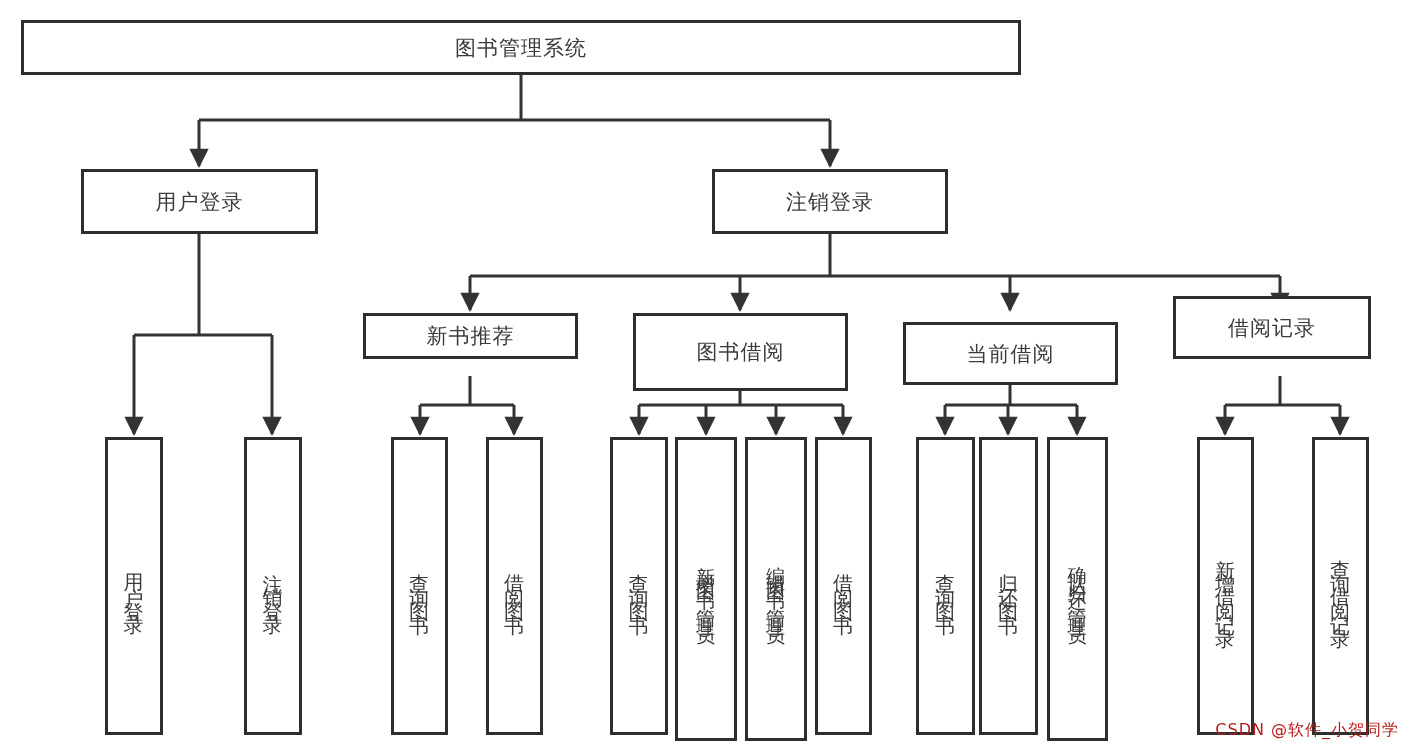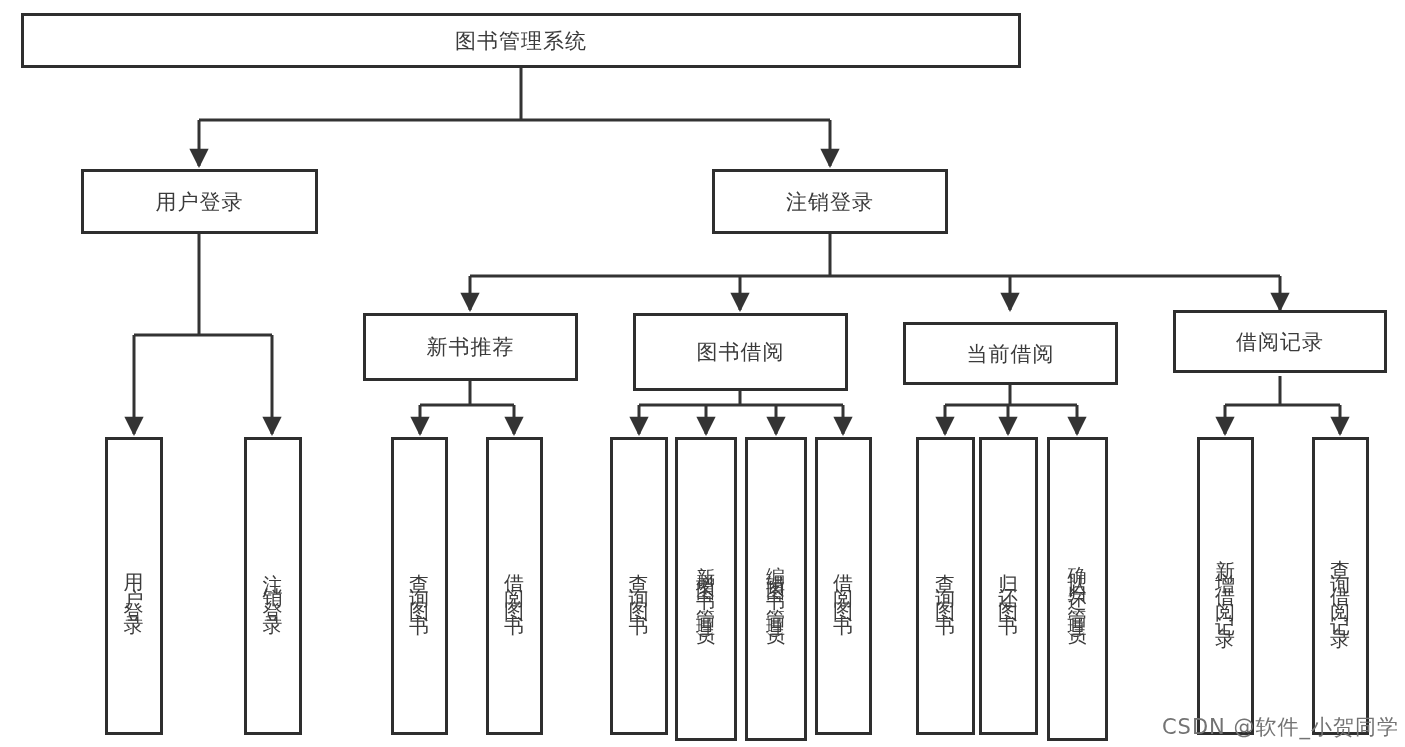--- a/index.html
+++ b/index.html
@@ -36,22 +36,22 @@
     white-space:nowrap;
   }
   .box.v.admin span{
     font-size:19px;
     letter-spacing:0.45em;
   }
   #watermark{
     position:absolute;
     right:6px;
     bottom:6px;
-    font-size:21px;
-    color:#737373;
+    font-size:16px;
+    color:#b91c1c;
     letter-spacing:1px;
     z-index:5;
     white-space:nowrap;
   }
 </style>
 </head>
 <body>
 
 <div id="stage">
 
@@ -105,29 +105,29 @@
       </g>
 
       <g>
         <path d="M1280 376 V405 M1225 405 H1340"></path>
         <line x1="1225" y1="405" x2="1225" y2="434" marker-end="url(#arrow)"></line>
         <line x1="1340" y1="405" x2="1340" y2="434" marker-end="url(#arrow)"></line>
       </g>
     </g>
   </svg>
 
-  <div class="box h" style="left:21px;top:13px;width:1000px;height:55px">图书管理系统</div>
+  <div class="box h" style="left:21px;top:20px;width:1000px;height:55px">图书管理系统</div>
 
   <div class="box h" style="left:81px;top:169px;width:237px;height:65px">用户登录</div>
   <div class="box h" style="left:712px;top:169px;width:236px;height:65px">注销登录</div>
 
-  <div class="box h" style="left:363px;top:313px;width:215px;height:68px">新书推荐</div>
+  <div class="box h" style="left:363px;top:313px;width:215px;height:46px">新书推荐</div>
   <div class="box h" style="left:633px;top:313px;width:215px;height:78px">图书借阅</div>
   <div class="box h" style="left:903px;top:322px;width:215px;height:63px">当前借阅</div>
-  <div class="box h" style="left:1173px;top:310px;width:214px;height:63px">借阅记录</div>
+  <div class="box h" style="left:1173px;top:296px;width:198px;height:63px">借阅记录</div>
 
   <div class="box v" style="left:105px;top:437px;width:58px;height:298px">
     <span>用户登录</span>
   </div>
   <div class="box v" style="left:244px;top:437px;width:58px;height:298px">
     <span>注销登录</span>
   </div>
 
   <div class="box v" style="left:391px;top:437px;width:57px;height:298px">
     <span>查询图书</span>

